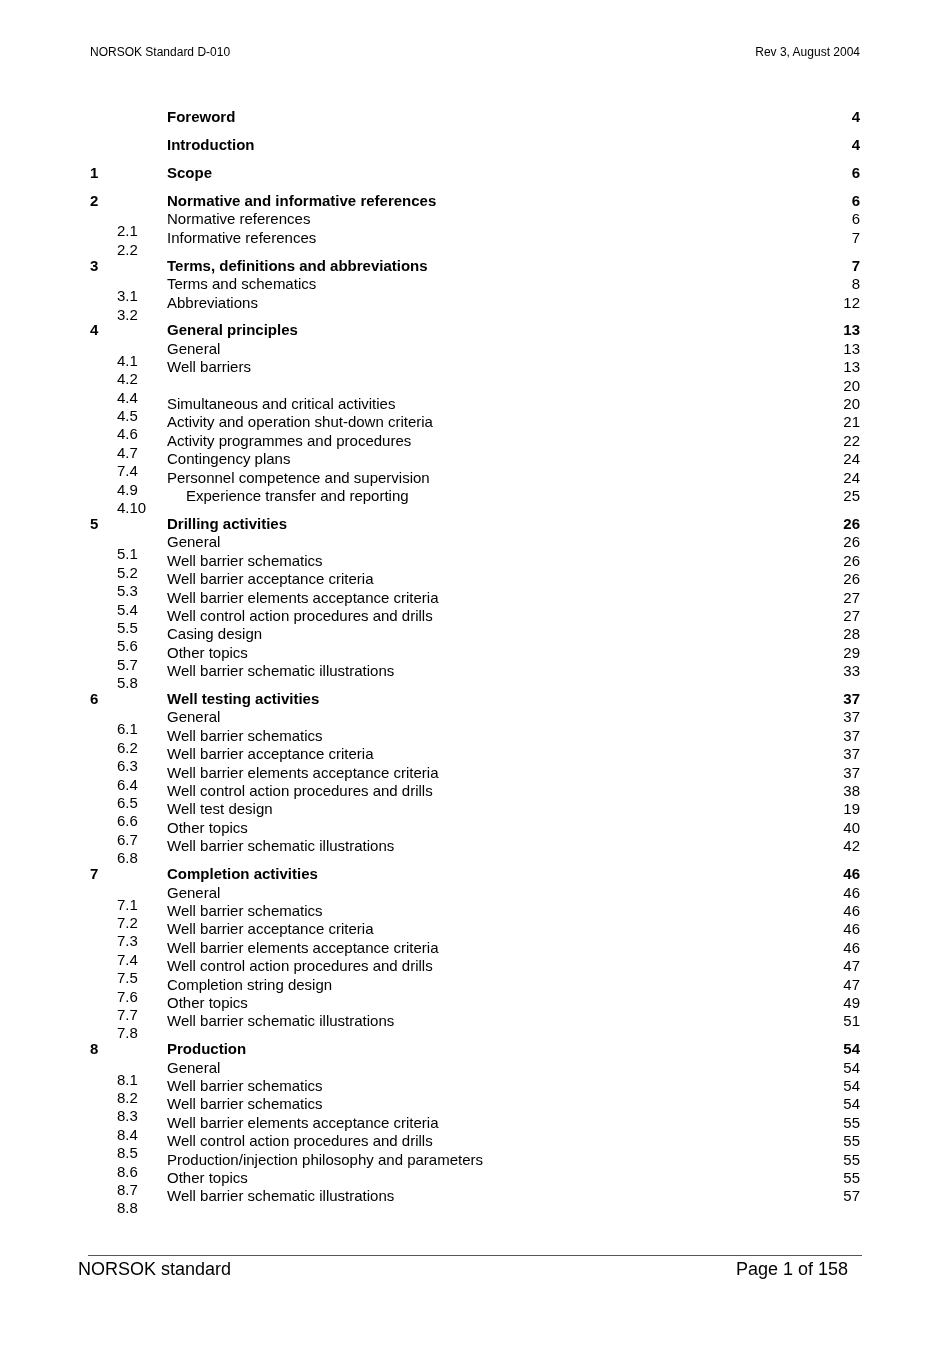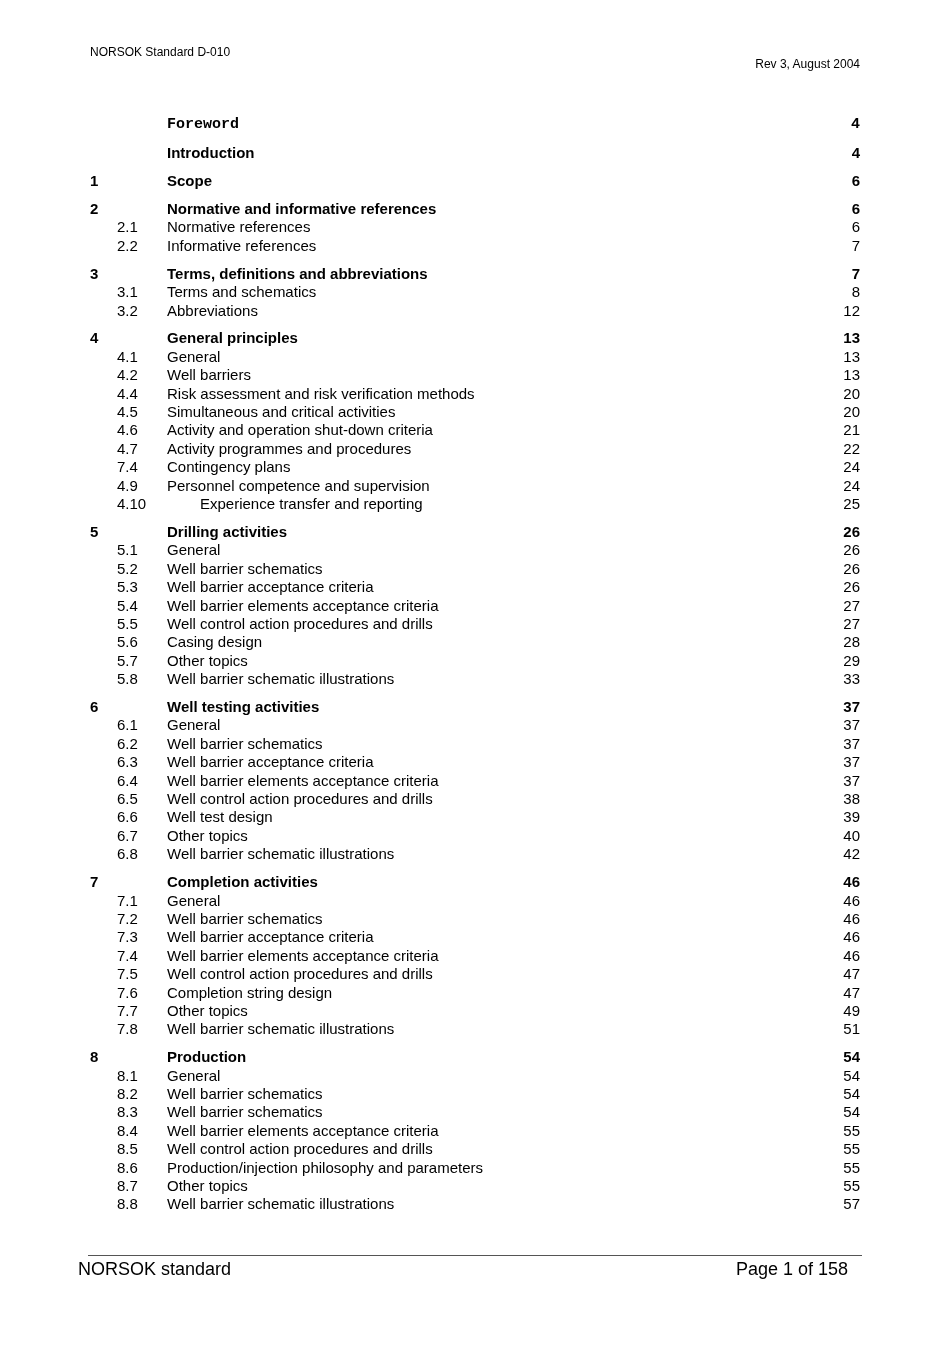--- a/index.html
+++ b/index.html
@@ -1,28 +1,28 @@
 <!DOCTYPE html>
 <html><head>
   <meta charset="utf-8">
   <style>
     html, body { margin:0; padding:0; background:#ffffff; }
     body { width:950px; height:1345px; position:relative; font-family:"Liberation Sans", sans-serif; color:#000; }
     .header { position:absolute; top:45px; left:90px; width:770px; height:20px; font-size:12px; }
     .header .left { position:absolute; left:0; top:0; }
-    .header .right { position:absolute; right:0; top:0;margin-top:12px; }
+    .header .right { position:absolute; right:0; top:0; }
     .toc { position:absolute; top:100px; left:90px; width:770px; }
     .row { position:relative; height:18.4px; font-size:15px; line-height:18px; }
     .row .num { position:absolute; left:0; top:0; }
     .row .title { position:absolute; left:77px; top:0; }
     .row .page { position:absolute; right:0; top:0; }
     .row.top { font-weight:bold; margin-top:9.6px; }
-    .row.top.first { margin-top:16px;font-family:Liberation Mono, monospace; }
-    .row.sub .num { left:27px; }
-    .row.sub.indent .title { left:96px;margin-left:14px; }
+    .row.top.first { margin-top:8px; }
+    .row.sub .num { left:27px;margin-top:12px; }
+    .row.sub.indent .title { left:96px; }
     .footer-line { position:absolute; top:1255px; left:88px; width:774px; height:0; border-top:1.5px solid #555; }
     .footer { position:absolute; top:1259px; left:78px; width:770px; height:20px; font-size:18px; }
     .footer .left { position:absolute; left:0; top:0; }
     .footer .right { position:absolute; right:0; top:0; }
   </style>
 </head>
 <body>
 
 <div class="header">
   <span class="left">NORSOK Standard D-010</span>
@@ -85,21 +85,20 @@
       <span class="title">General</span>
       <span class="page">13</span>
     </div>
     <div class="row sub">
       <span class="num">4.2</span>
       <span class="title">Well barriers</span>
       <span class="page">13</span>
     </div>
     <div class="row sub">
       <span class="num">4.4</span>
-      <span class="title">Risk assessment and risk verification methods</span>
       <span class="page">20</span>
     </div>
     <div class="row sub">
       <span class="num">4.5</span>
       <span class="title">Simultaneous and critical activities</span>
       <span class="page">20</span>
     </div>
     <div class="row sub">
       <span class="num">4.6</span>
       <span class="title">Activity and operation shut-down criteria</span>
@@ -196,21 +195,21 @@
       <span class="page">37</span>
     </div>
     <div class="row sub">
       <span class="num">6.5</span>
       <span class="title">Well control action procedures and drills</span>
       <span class="page">38</span>
     </div>
     <div class="row sub">
       <span class="num">6.6</span>
       <span class="title">Well test design</span>
-      <span class="page">39</span>
+      <span class="page">19</span>
     </div>
     <div class="row sub">
       <span class="num">6.7</span>
       <span class="title">Other topics</span>
       <span class="page">40</span>
     </div>
     <div class="row sub">
       <span class="num">6.8</span>
       <span class="title">Well barrier schematic illustrations</span>
       <span class="page">42</span>

